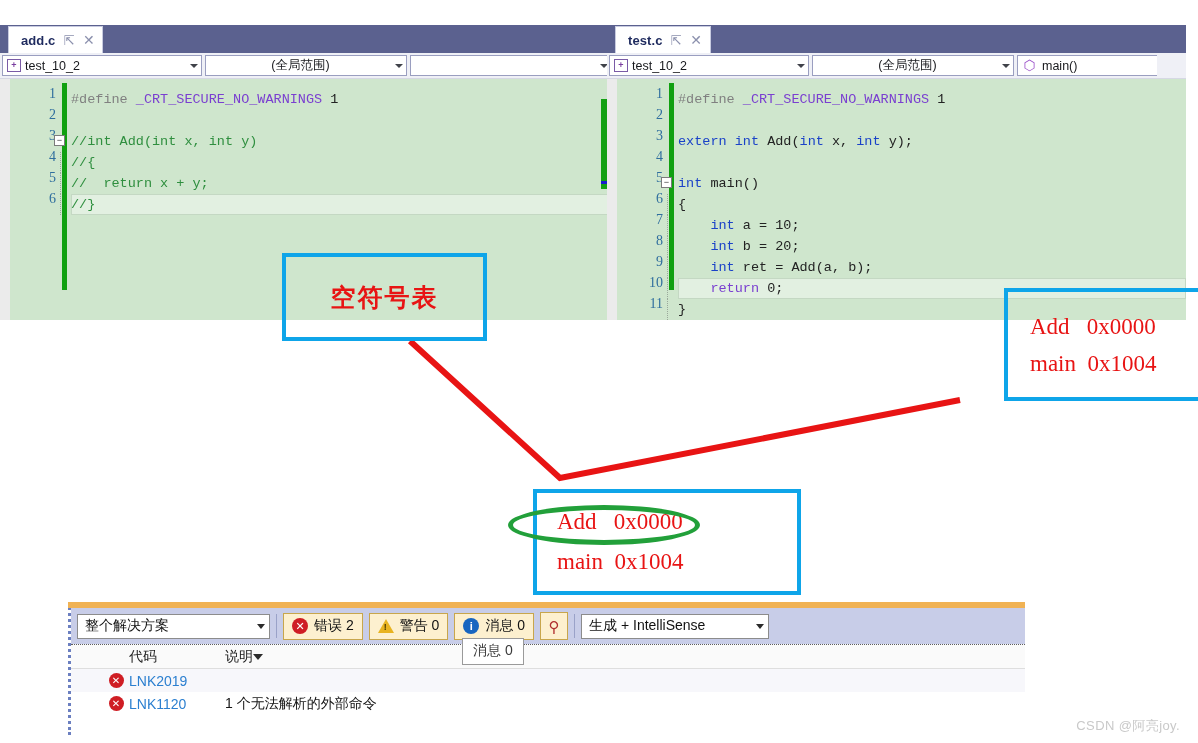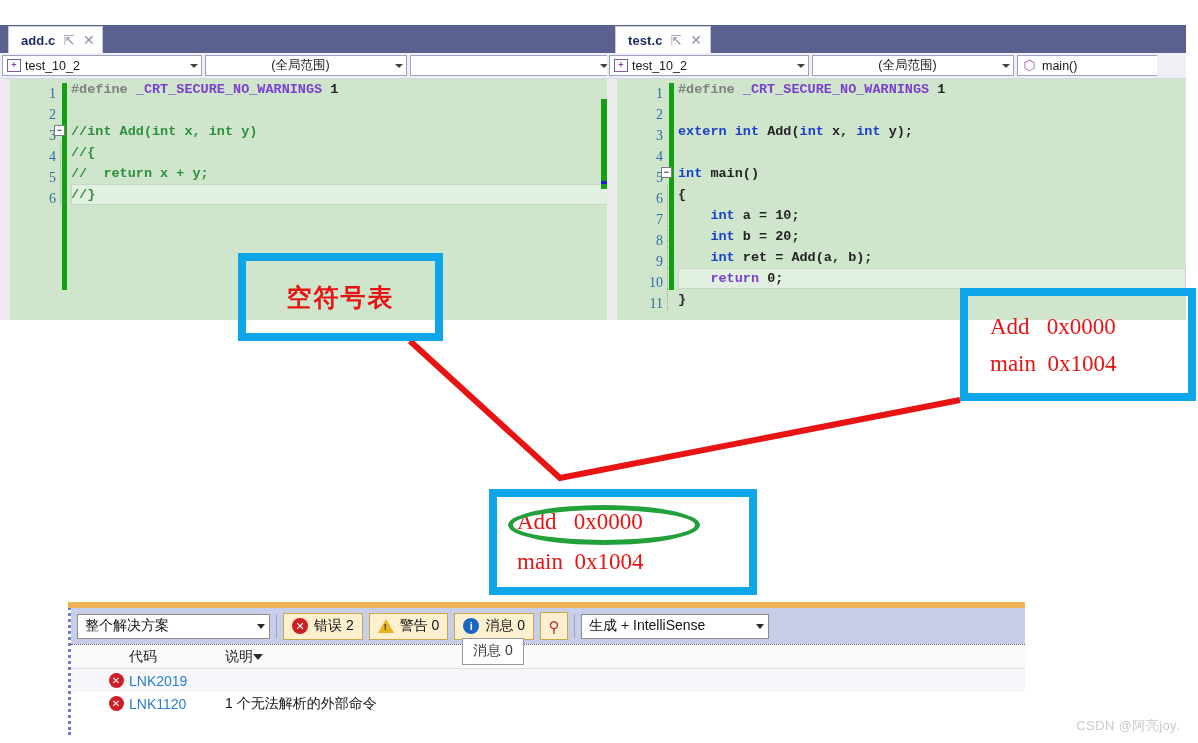--- a/index.html
+++ b/index.html
@@ -166,29 +166,28 @@
   }
   .changebar {
     width: 5px;
     flex: none;
     background: #10a010;
     margin-top: 4px;
     margin-bottom: 30px;
   }
   .codetext {
     flex: 1;
-    padding-top: 0;
+    padding-top: 10px;
     padding-left: 4px;
     font-family: "Liberation Mono", "DejaVu Sans Mono", monospace;
     font-size: 13.5px;
     line-height: 21px;
     color: #232323;
     white-space: pre;
     position: relative;
-    font-weight: bold;
   }
   .ln { height: 21px; position: relative; }
   .cur-line { background: #e2f0e1; box-shadow: 0 0 0 1px #c4d8c3 inset; }
   .kw   { color: #1a42c8; }
   .cmt  { color: #2f8f3f; }
   .pp   { color: #808080; }
   .mac  { color: #7a3fd0; }
   .ident{ color: #232323; }
   .num  { color: #232323; }
   .fold {
@@ -248,26 +247,27 @@
   .pane-right-edge {
     position: absolute;
     right: 0; top: 54px;
     width: 17px; height: 241px;
     background: #5b618f;
   }
 
   
   .anno-box {
     position: absolute;
-    border: 8px solid #0ea5e9;
+    border: 4px solid #0ea5e9;
     background: transparent;
     display: flex;
     flex-direction: column;
     justify-content: center;
     align-items: center;
+    margin-left: 44px;
   }
   .anno-cn {
     font-family: "DejaVu Serif", "Liberation Serif", serif;
     font-size: 25px;
     font-weight: bold;
     color: #e81414;
     letter-spacing: 2px;
   }
   .anno-mono-line {
     font-family: "Liberation Serif", "DejaVu Serif", serif;

